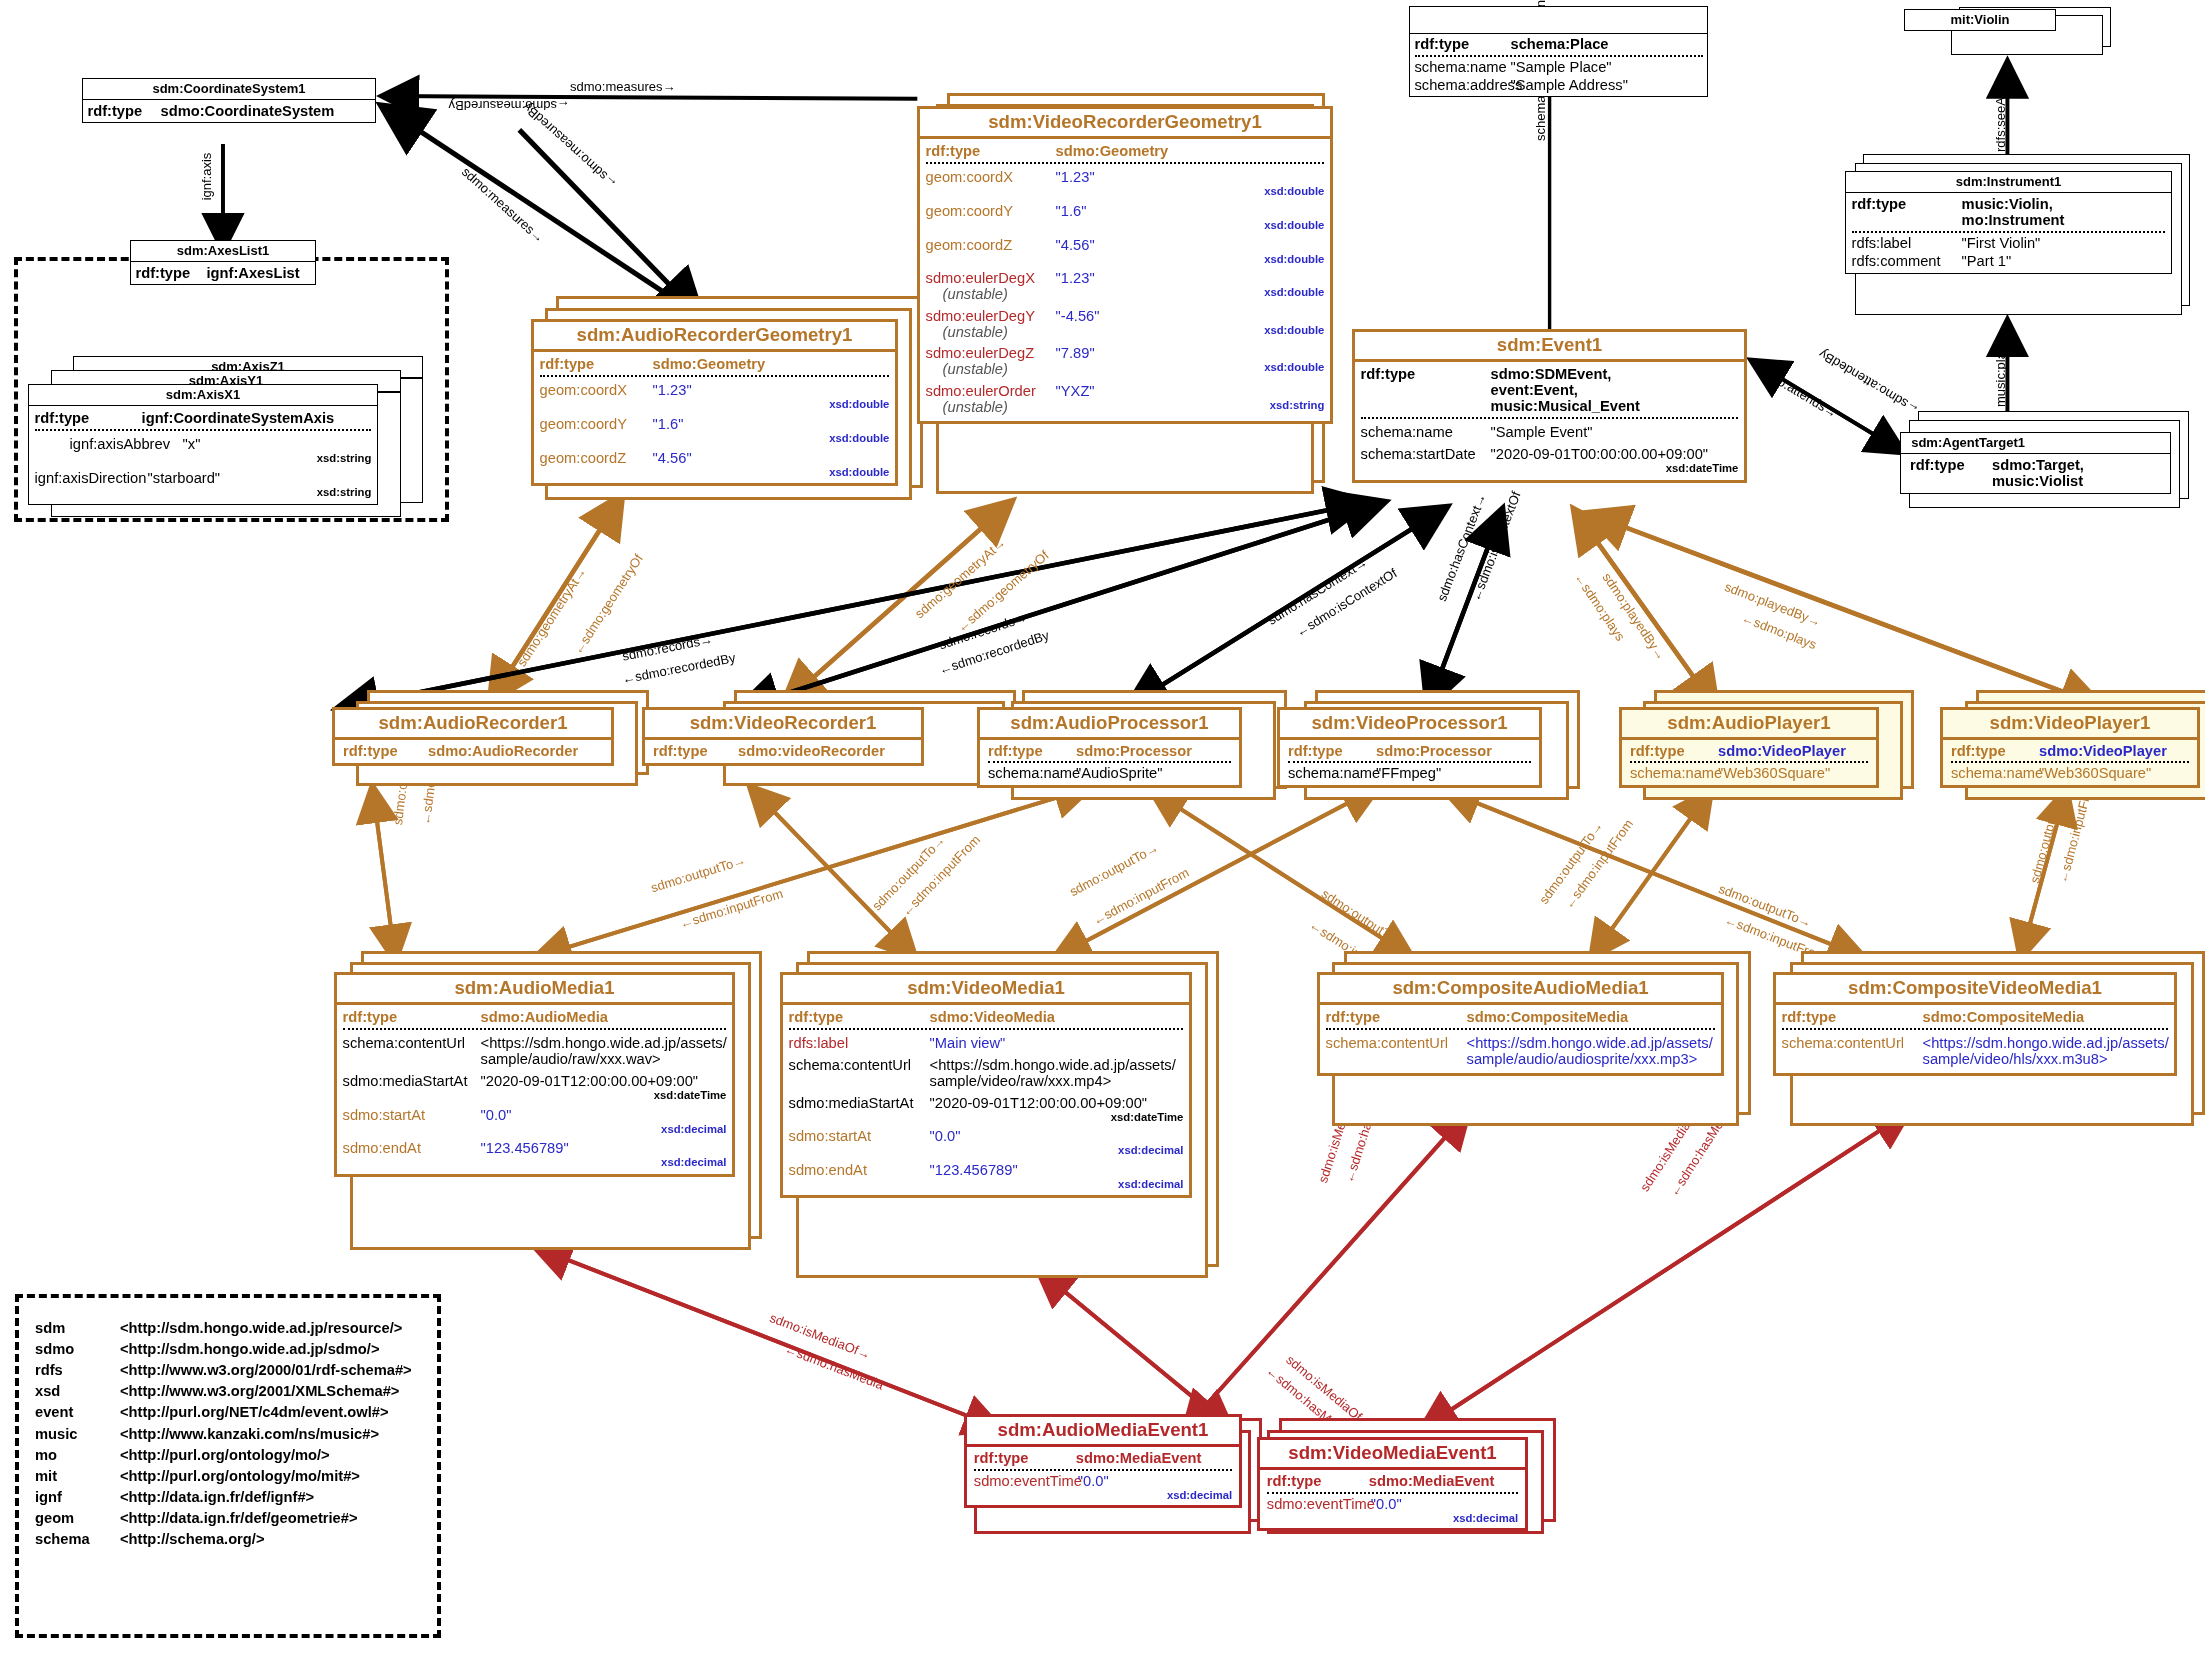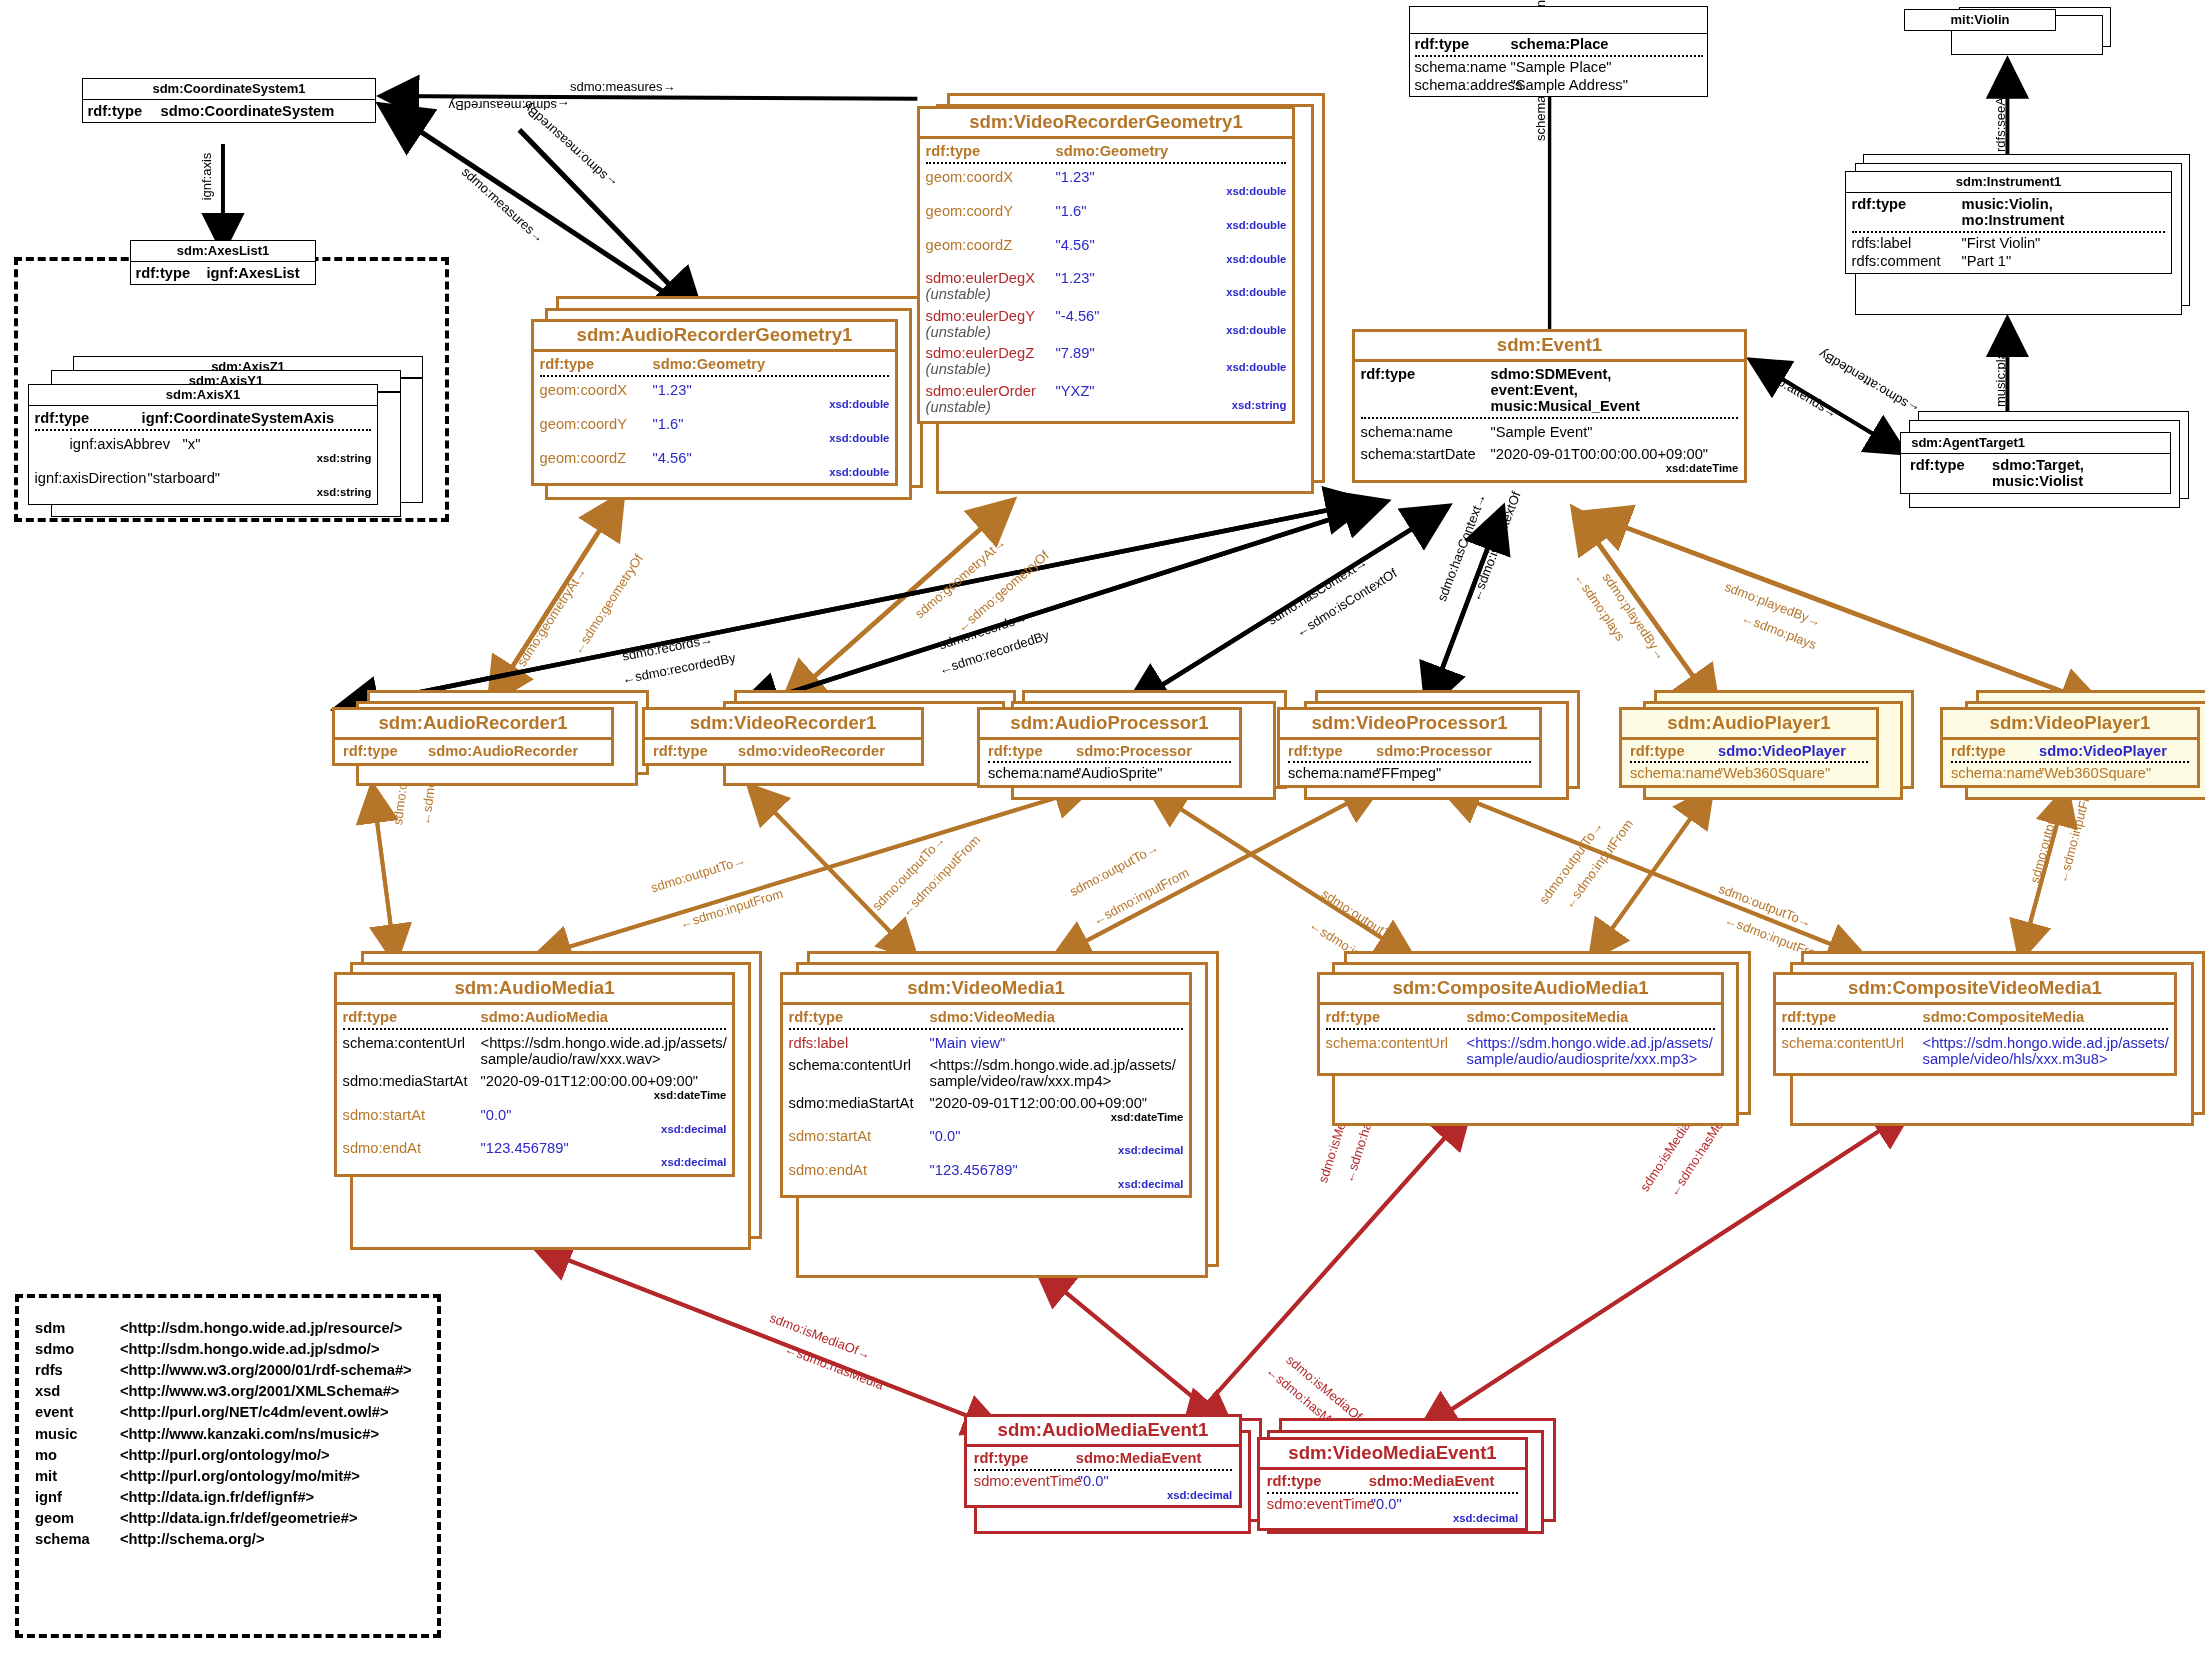--- a/index.html
+++ b/index.html
@@ -33,21 +33,21 @@
 
   
   .red{border:3.4px solid #b5282a;color:#b5282a;}
   .red .hdr{color:#b5282a;border-bottom:3.4px solid #b5282a;font-size:18.6px;}
   .red .body{font-size:14.7px;color:#b5282a;}
 
   .blue{color:#2a28c8;}
   .brownfg{color:#b5762a;}
   .redfg{color:#b5282a;}
   .blackfg{color:#000;}
-  .grayfg{color:#555;font-style:italic;}
+  .grayfg{color:#555;font-style:italic;margin-left:17px;}
   .bold{font-weight:bold;}
 
   
   .stack{position:absolute;box-sizing:border-box;background:#fff;}
   .stack.brown{border:3.4px solid #b5762a;}
   .stack.black{border:1.7px solid #000;}
   .stack.red{border:3.4px solid #b5282a;}
   .stack.yellowfill{background:#fdfbe3;}
 
   
@@ -311,21 +311,21 @@
               <div class="blue" style="white-space: pre-line;">"4.56"</div>
               <div class="dt blue">xsd:double</div>
             </div>
           </div>
         </div>
     </div>
   </div>
 
   <div class="stack brown" style="left:947px;top:93px;width:378px;height:390px;"></div>
   <div class="stack brown" style="left:936px;top:104px;width:378px;height:390px;"></div>
-  <div class="node brown" style="left:917px;top:106px;width:378px;">
+  <div class="node brown" style="left:917px;top:106px;width:416px;">
     <div class="hdr">sdm:VideoRecorderGeometry1</div>
     <div class="body">
       <div class="row typerow">
         <span class="p" style="width:130px;">rdf:type</span>
         <span class="v">sdmo:Geometry</span>
       </div>
       <div class="sep"></div>
       <div>
           <div class="row" style="margin-top: 5.6px;">
             <span class="p brownfg" style="width: 130px;">geom:coordX</span>

